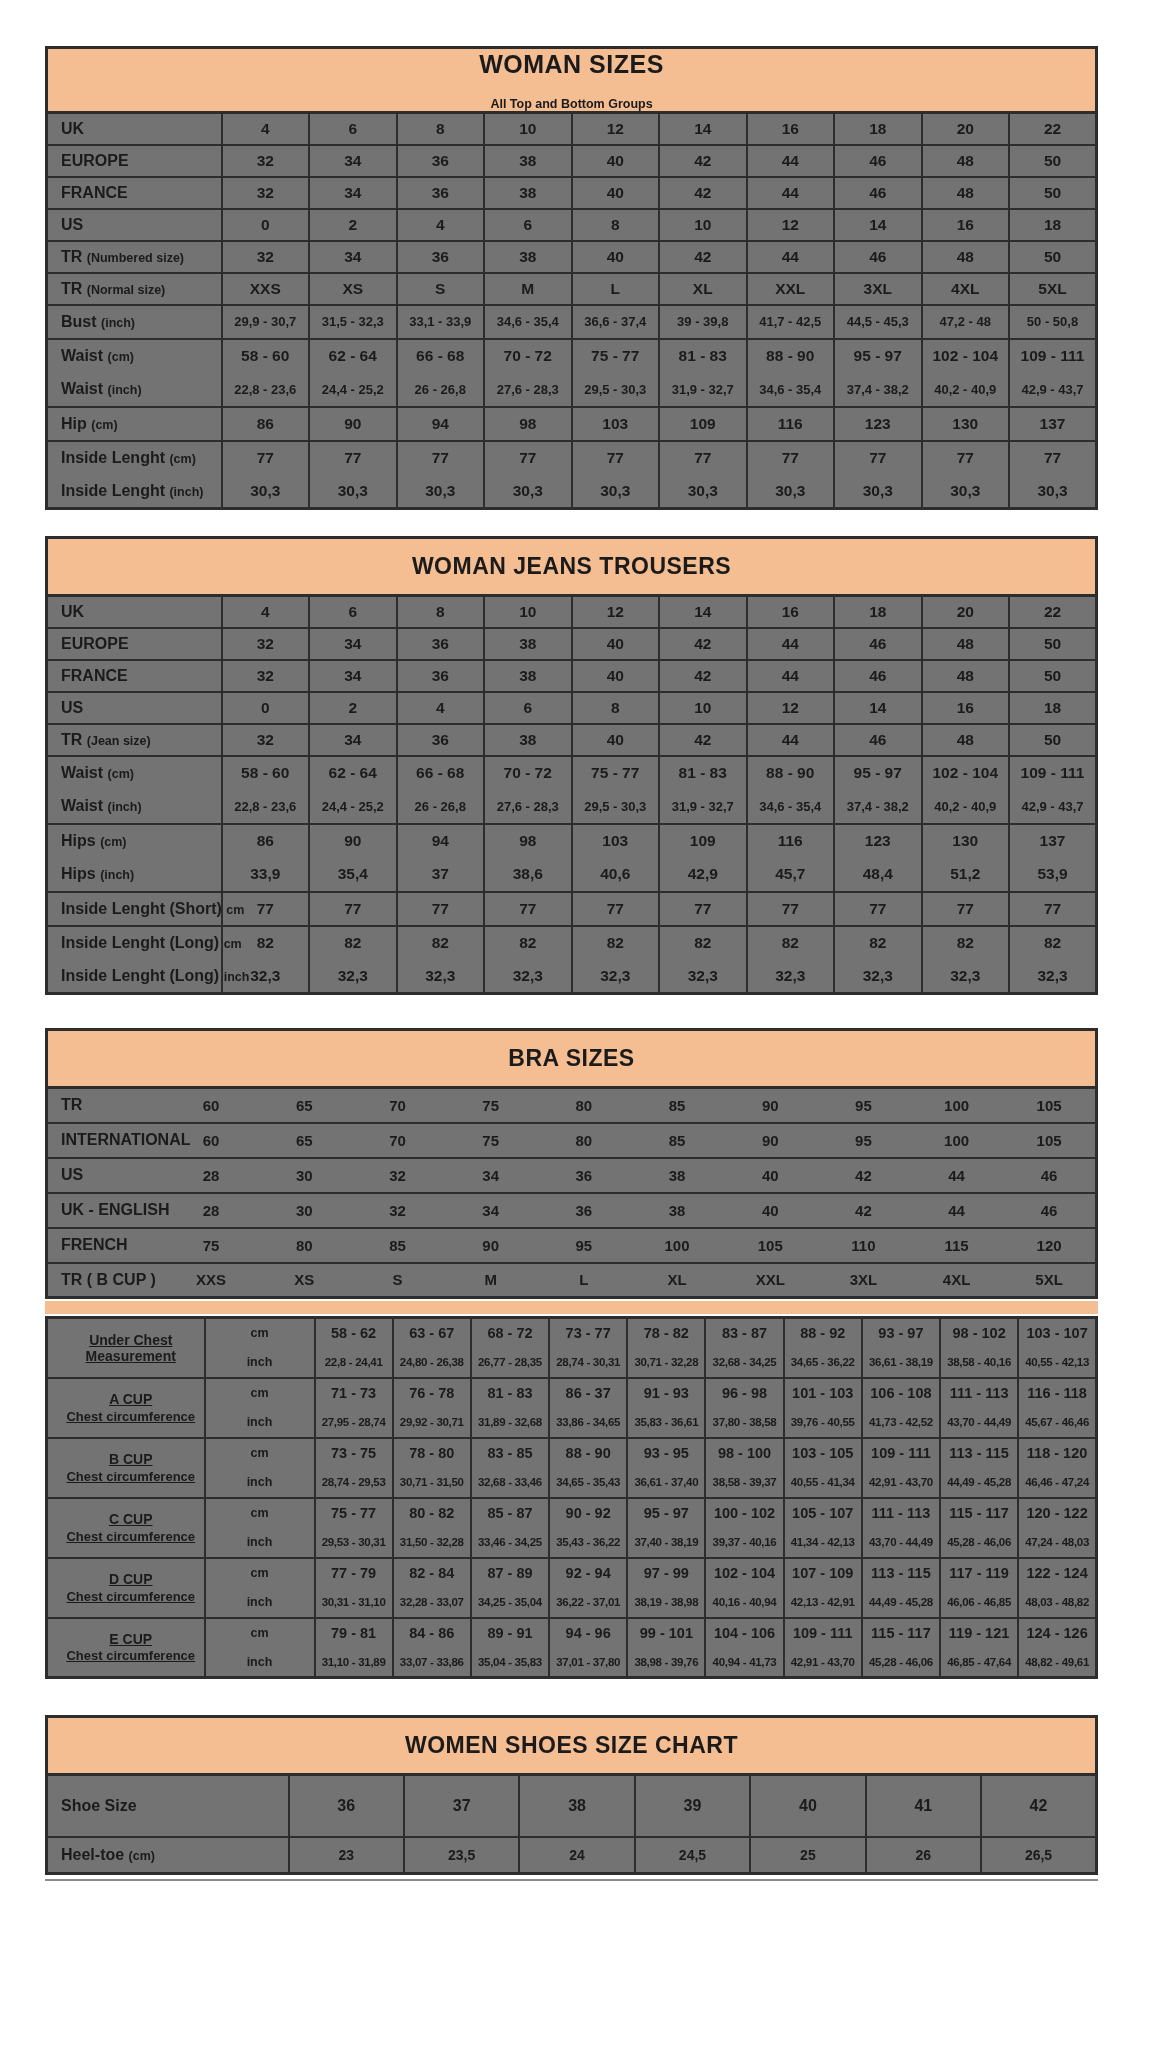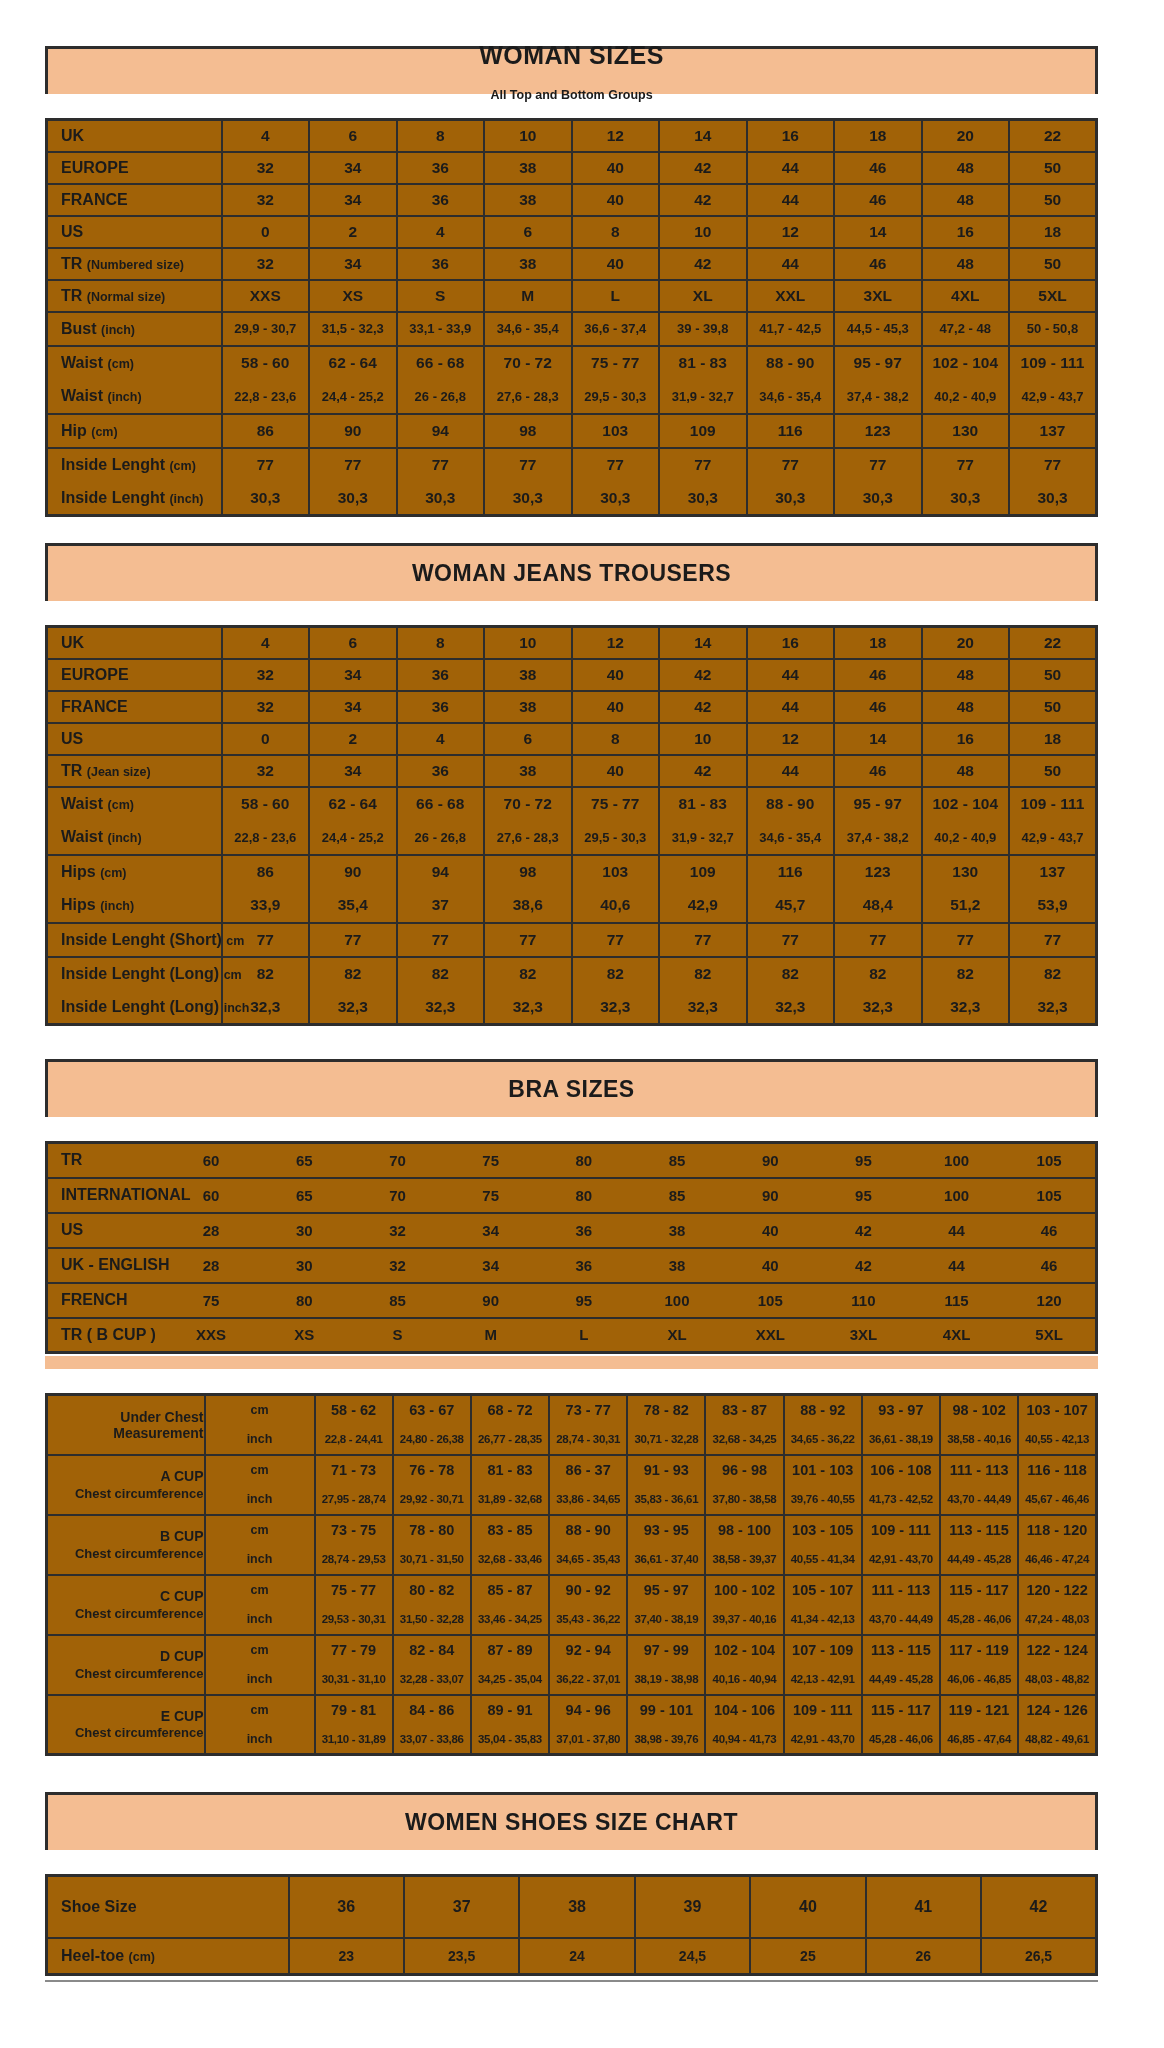--- a/index.html
+++ b/index.html
@@ -15,29 +15,29 @@
   section{display:block;}
   #s1{margin-bottom:26px;}
   #s2{margin-bottom:33px;}
   #s3{margin-bottom:36px;}
 
   .band{
     background:var(--bg);border:3px solid var(--bd);border-bottom:none;
     display:flex;flex-direction:column;align-items:center;justify-content:center;
     text-align:center;
   }
-  .band-t1{height:48px;}
+  .band-t1{height:65px;}
   .band-plain{height:58px;}
   .band-title{font-size:25px;letter-spacing:.5px;}
   .band-title-sm{font-size:23px;letter-spacing:.5px;}
   .band-sub{font-size:12.5px;margin-top:18px;}
 
   table{
     width:100%;border-collapse:collapse;table-layout:fixed;
-    border:3px solid var(--bd);background:#a16207;margin-top:24px;
+    border:3px solid var(--bd);background:#737373;
   }
   tbody{border-top:2px solid var(--bd);}
   td{vertical-align:middle;}
   .grid td.unit, .grid td.val{border-left:2px solid var(--bd);}
 
   td.lbl{text-align:left;padding-left:13px;font-size:16px;white-space:nowrap;}
   .lbl-sm{font-size:12.5px;}
   td.val{text-align:center;font-size:15.5px;padding:0 1px;white-space:nowrap;}
   tr.small-vals td.val{font-size:13px;}
   td.unit{text-align:center;font-size:12.5px;}
@@ -50,21 +50,21 @@
   #t3a td{height:35px;}
   #t3a td.lbl{font-size:16px;}
   #t3a td.val{font-size:15px;}
 
   .bra-strip{height:13px;background:var(--bg);margin:2px 0;}
 
   
   #t3b td{height:30px;}
   #t3b td.val{font-size:14.5px;}
   #t3b tr.small-vals td.val{font-size:11.5px;letter-spacing:-0.3px;}
-  td.cup-lbl{text-align:right;padding-left:10px;}
+  td.cup-lbl{text-align:center;padding-left:10px;text-decoration:underline;}
   .cup-name{font-size:14px;line-height:1.15;}
   .cup-sub{font-size:13px;margin-top:1px;}
 
   
   #t4 tbody:nth-of-type(1) td{height:62px;}
   #t4 tbody:nth-of-type(2) td{height:37px;}
   #t4 tbody:nth-of-type(1) td.val{font-size:16px;}
   #t4 tbody:nth-of-type(2) td.val{font-size:14px;}
   .shoes-underline{margin-top:4px;border-top:2px solid var(--bdg);}
 </style>

